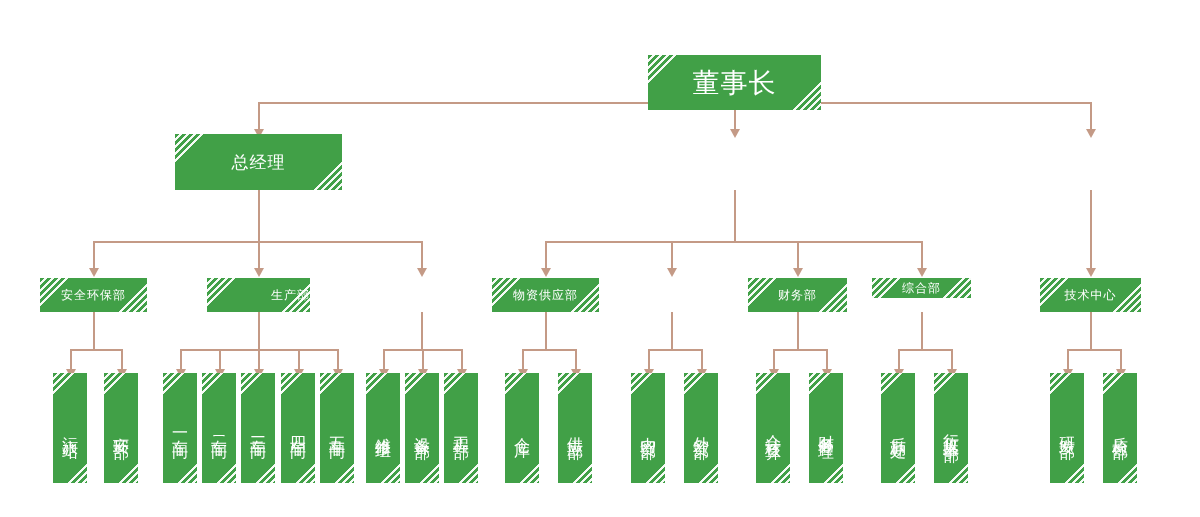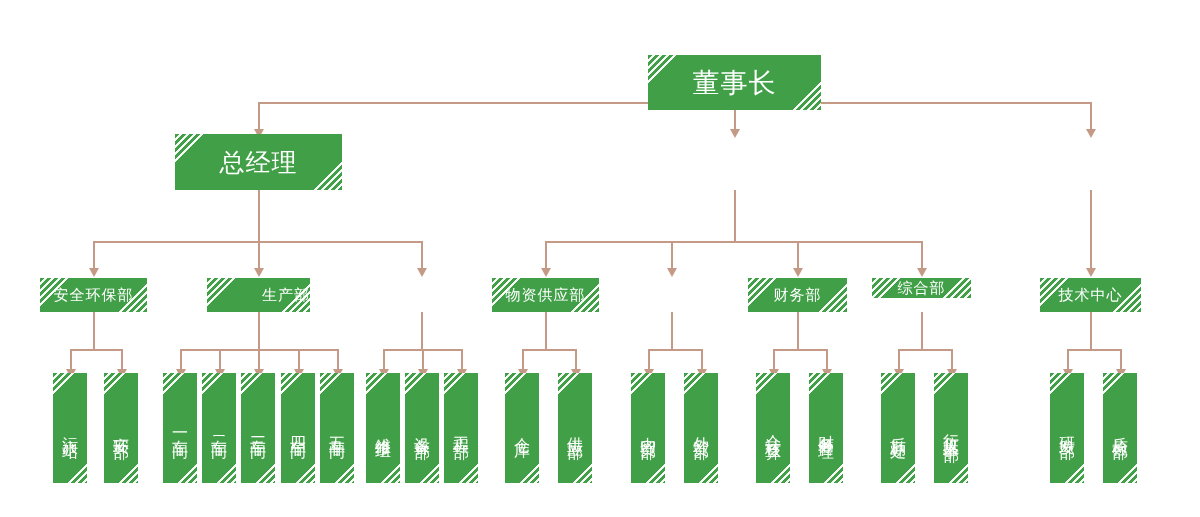--- a/index.html
+++ b/index.html
@@ -29,22 +29,22 @@
   .node::before{top:0;left:0;
     -webkit-mask-image:linear-gradient(135deg,#000 0 42%,transparent 42%);
     mask-image:linear-gradient(135deg,#000 0 42%,transparent 42%);}
   .node::after{bottom:0;right:0;
     -webkit-mask-image:linear-gradient(135deg,transparent 58%,#000 58%);
     mask-image:linear-gradient(135deg,transparent 58%,#000 58%);}
 
   .node span{position:relative;z-index:2;}
 
   .lv1{font-size:27px;}
-  .lv2{font-size:25px;}
-  .lv3{font-size:15px;}
+  .lv2{font-size:17px;}
+  .lv3{font-size:12px;}
 
   
   .leaf{
     position:absolute;background:#41a047;color:#fff;
     display:flex;align-items:center;justify-content:center;
     box-sizing:border-box;overflow:hidden;
   }
   .leaf::before,.leaf::after{
     content:"";position:absolute;width:26px;height:26px;pointer-events:none;
     background-image:repeating-linear-gradient(135deg,

